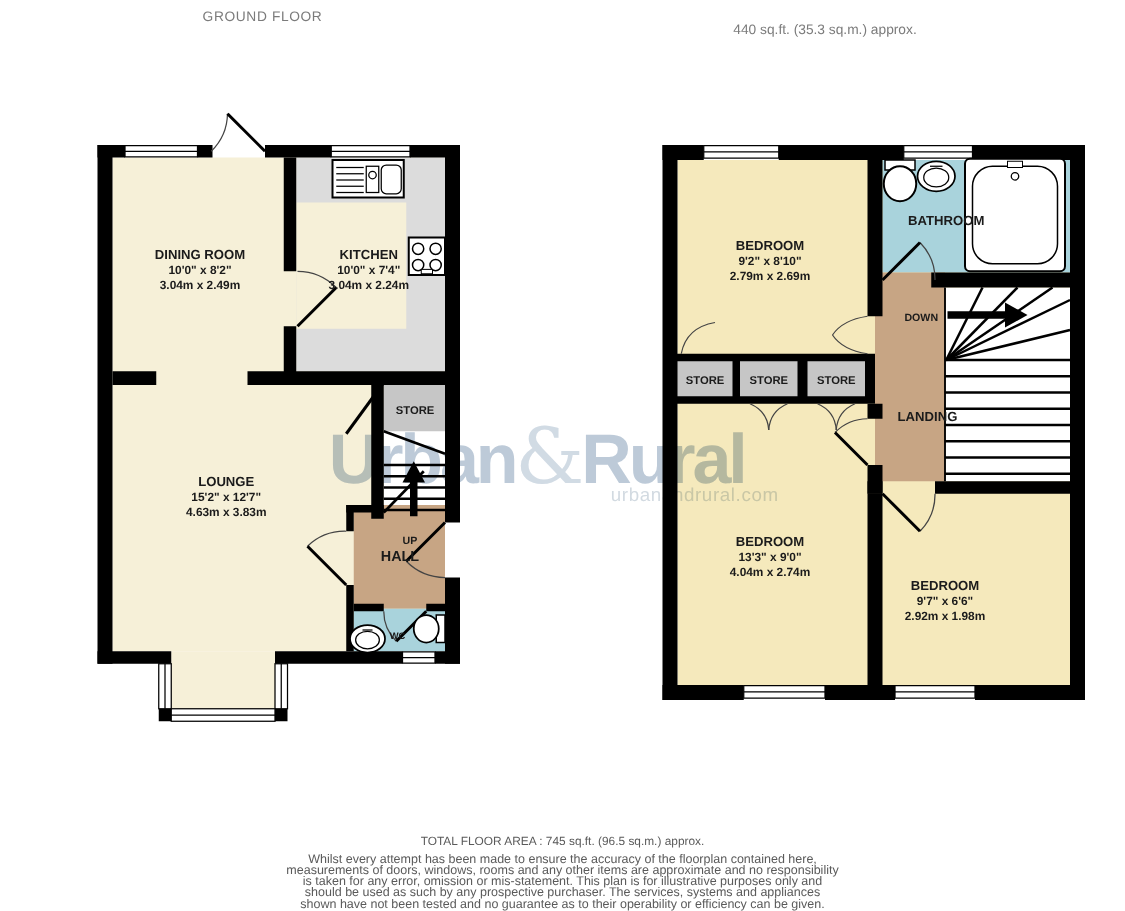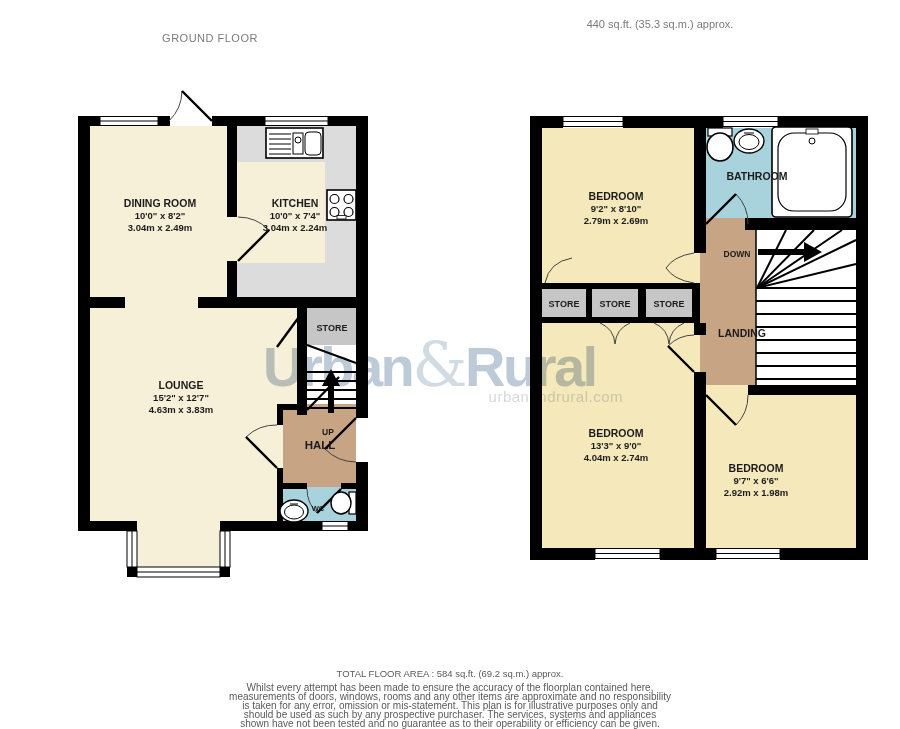--- a/index.html
+++ b/index.html
@@ -3,21 +3,21 @@
 <meta charset="utf-8">
 <style>
   html,body{margin:0;padding:0;}
   body{width:900px;height:729px;position:relative;background:#ffffff;overflow:hidden;
        font-family:"Liberation Sans",sans-serif;}
   .canvas{position:absolute;inset:0;}
   svg{position:absolute;left:0;top:0;}
   
   .floor-header{position:absolute;text-align:center;color:#7b7b7b;font-size:11px;line-height:13px;}
   .floor-header .fh-title{letter-spacing:0.5px;}
-  #gf-header{left:80px;top:32px;width:260px;}
+  #gf-header{left:80px;top:8px;width:260px;}
   #ff-header{left:530px;top:18px;width:260px;}
   
   text{font-family:"Liberation Sans",sans-serif;}
   .room-name{font-size:10.5px;font-weight:bold;fill:#1b1b1b;}
   .room-dims{font-size:9.5px;font-weight:bold;fill:#1b1b1b;}
   .room-name-sm{font-size:9px;font-weight:bold;fill:#1b1b1b;}
   .room-name-lg{font-size:11.5px;font-weight:bold;fill:#1b1b1b;}
   .dir-label{font-size:8.5px;font-weight:bold;fill:#1b1b1b;}
   .wc-label{font-size:7.5px;font-weight:bold;fill:#1b1b1b;}
   
@@ -333,18 +333,18 @@
       </g>
     </g>
   </svg>
 
   <div class="watermark">
     <div class="wm-brand"><span>Urban</span><span class="amp">&amp;</span><span>Rural</span></div>
     <div class="wm-url">urbanandrural.com</div>
   </div>
 
   <div class="footer">
-    <div class="footer-total">TOTAL FLOOR AREA : 584 sq.ft. (69.2 sq.m.) approx.</div>
+    <div class="footer-total">TOTAL FLOOR AREA : 745 sq.ft. (96.5 sq.m.) approx.</div>
     <div class="footer-disclaimer">Whilst every attempt has been made to ensure the accuracy of the floorplan contained here, measurements of doors, windows, rooms and any other items are approximate and no responsibility is taken for any error, omission or mis-statement. This plan is for illustrative purposes only and should be used as such by any prospective purchaser. The services, systems and appliances shown have not been tested and no guarantee as to their operability or efficiency can be given.</div>
     <div class="footer-credit">Made with Metropix ©2025</div>
   </div>
 
 </div>
 
 </body></html>

